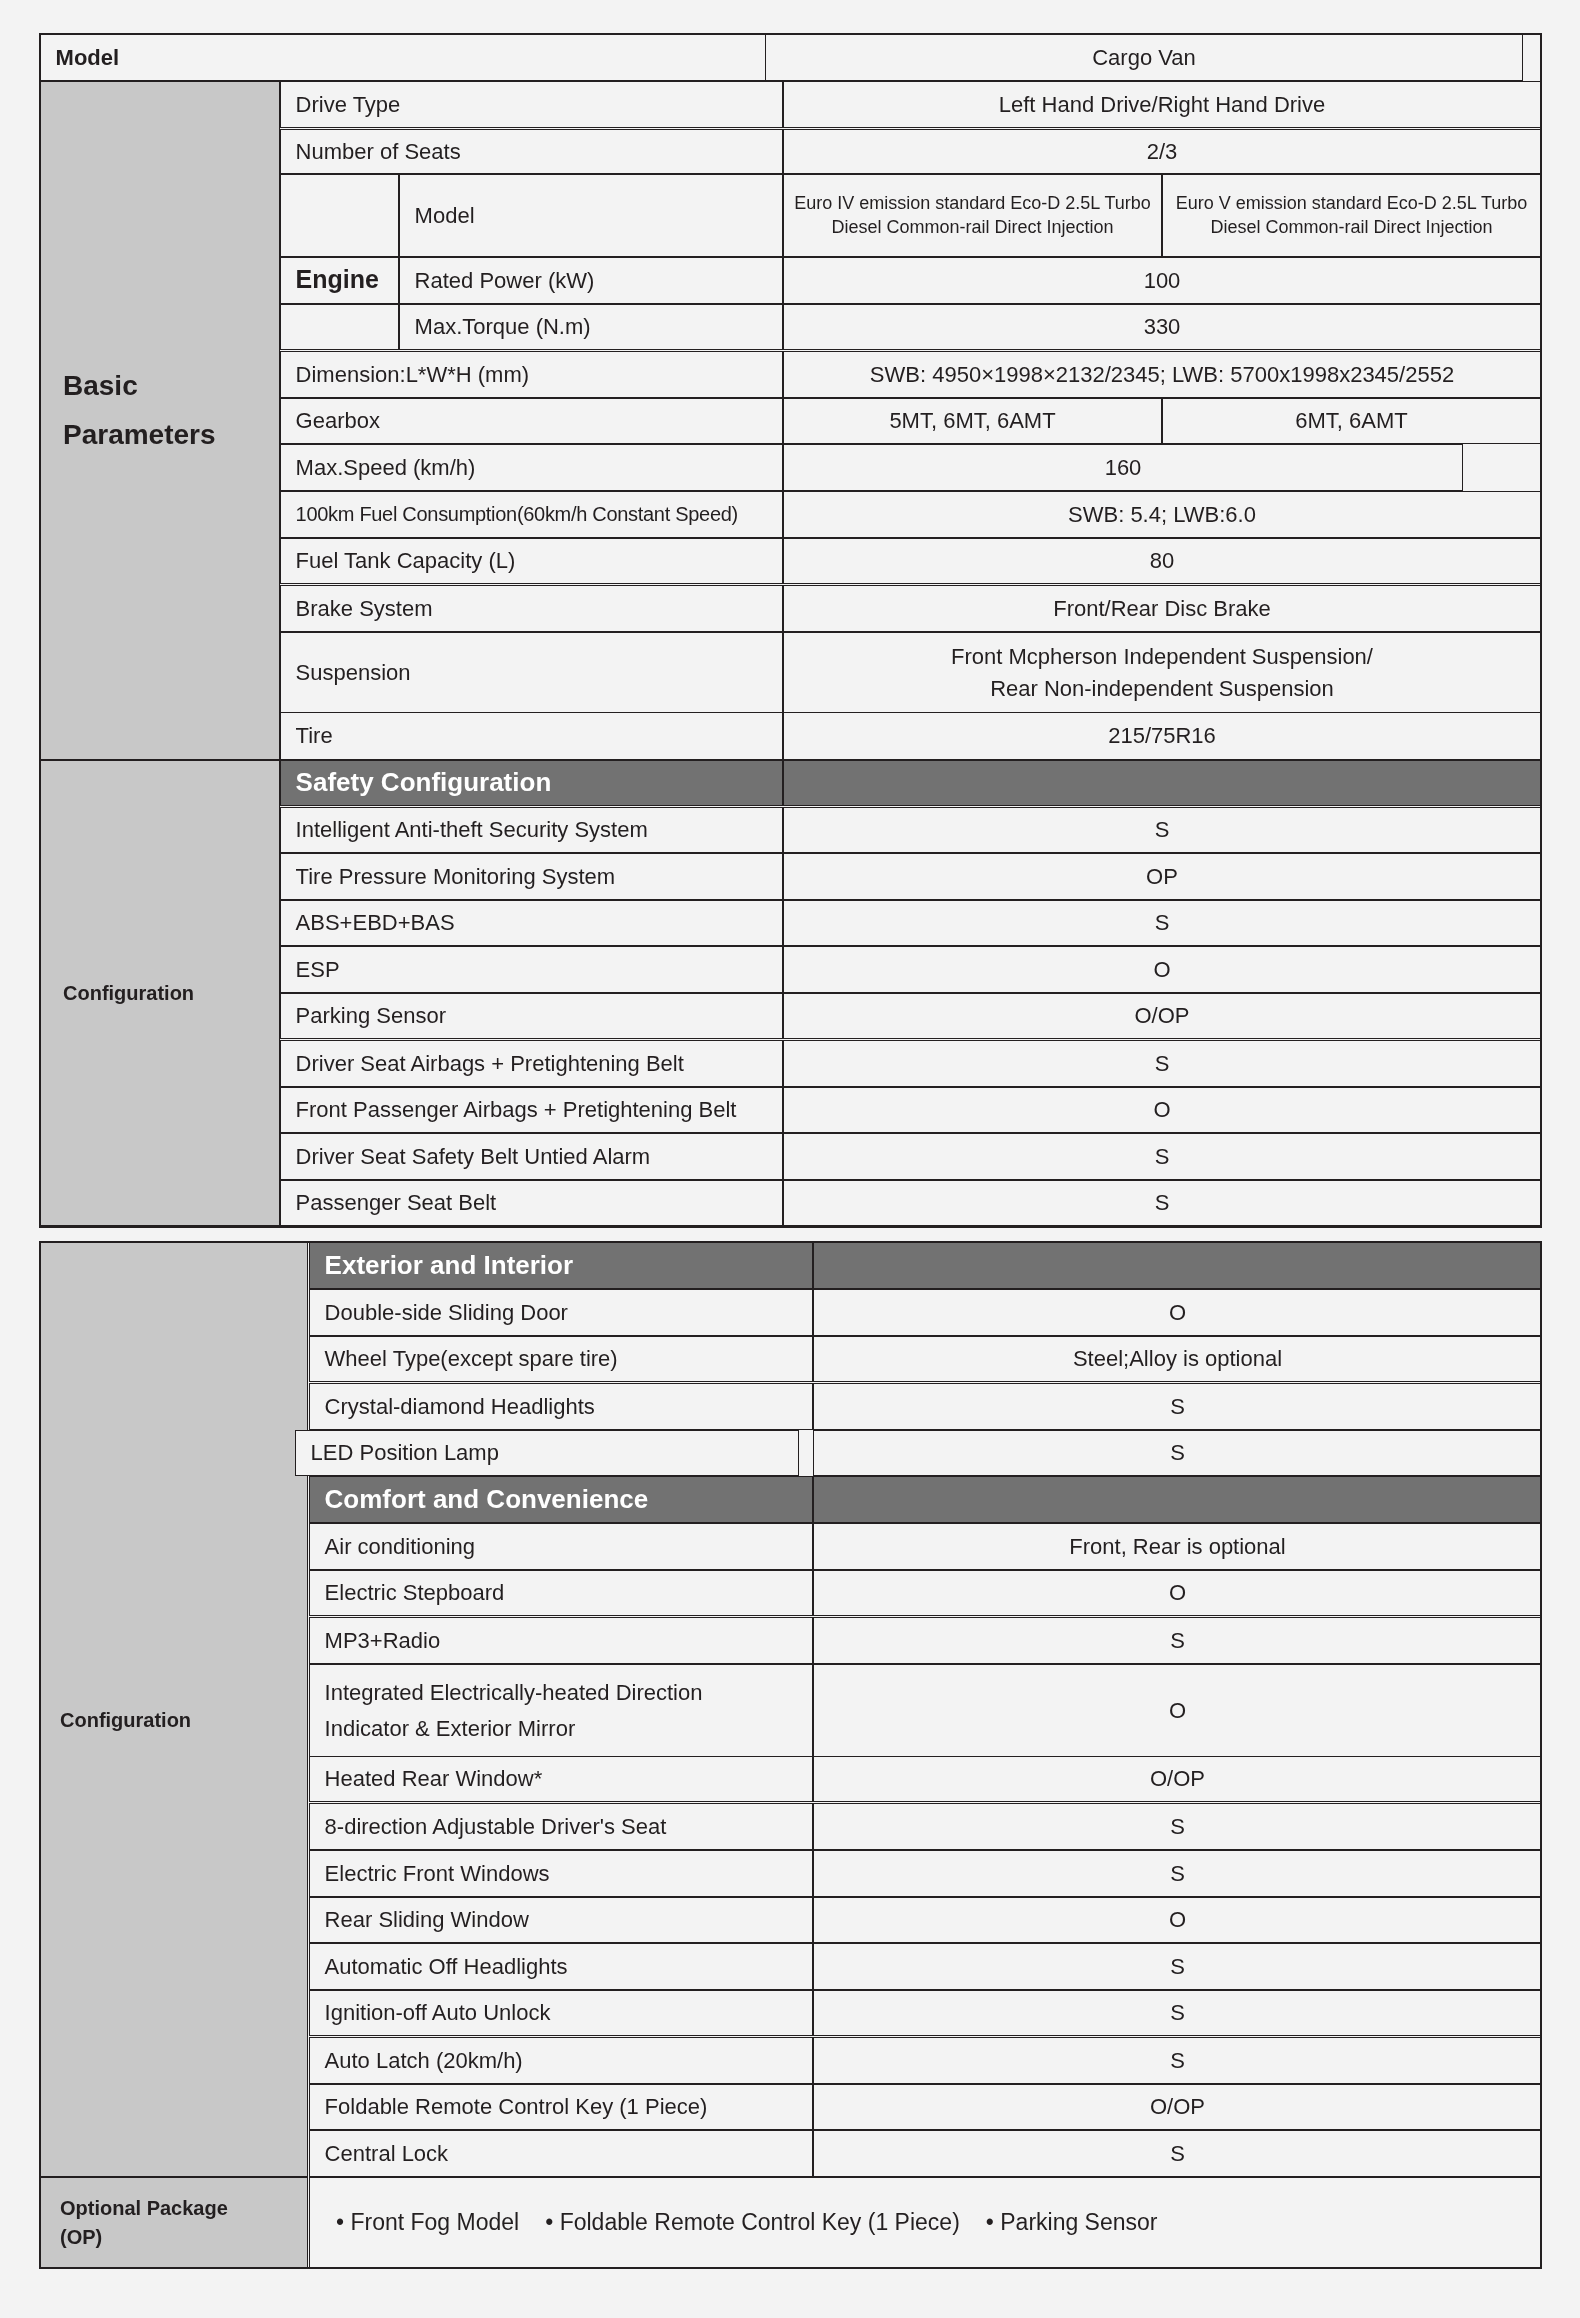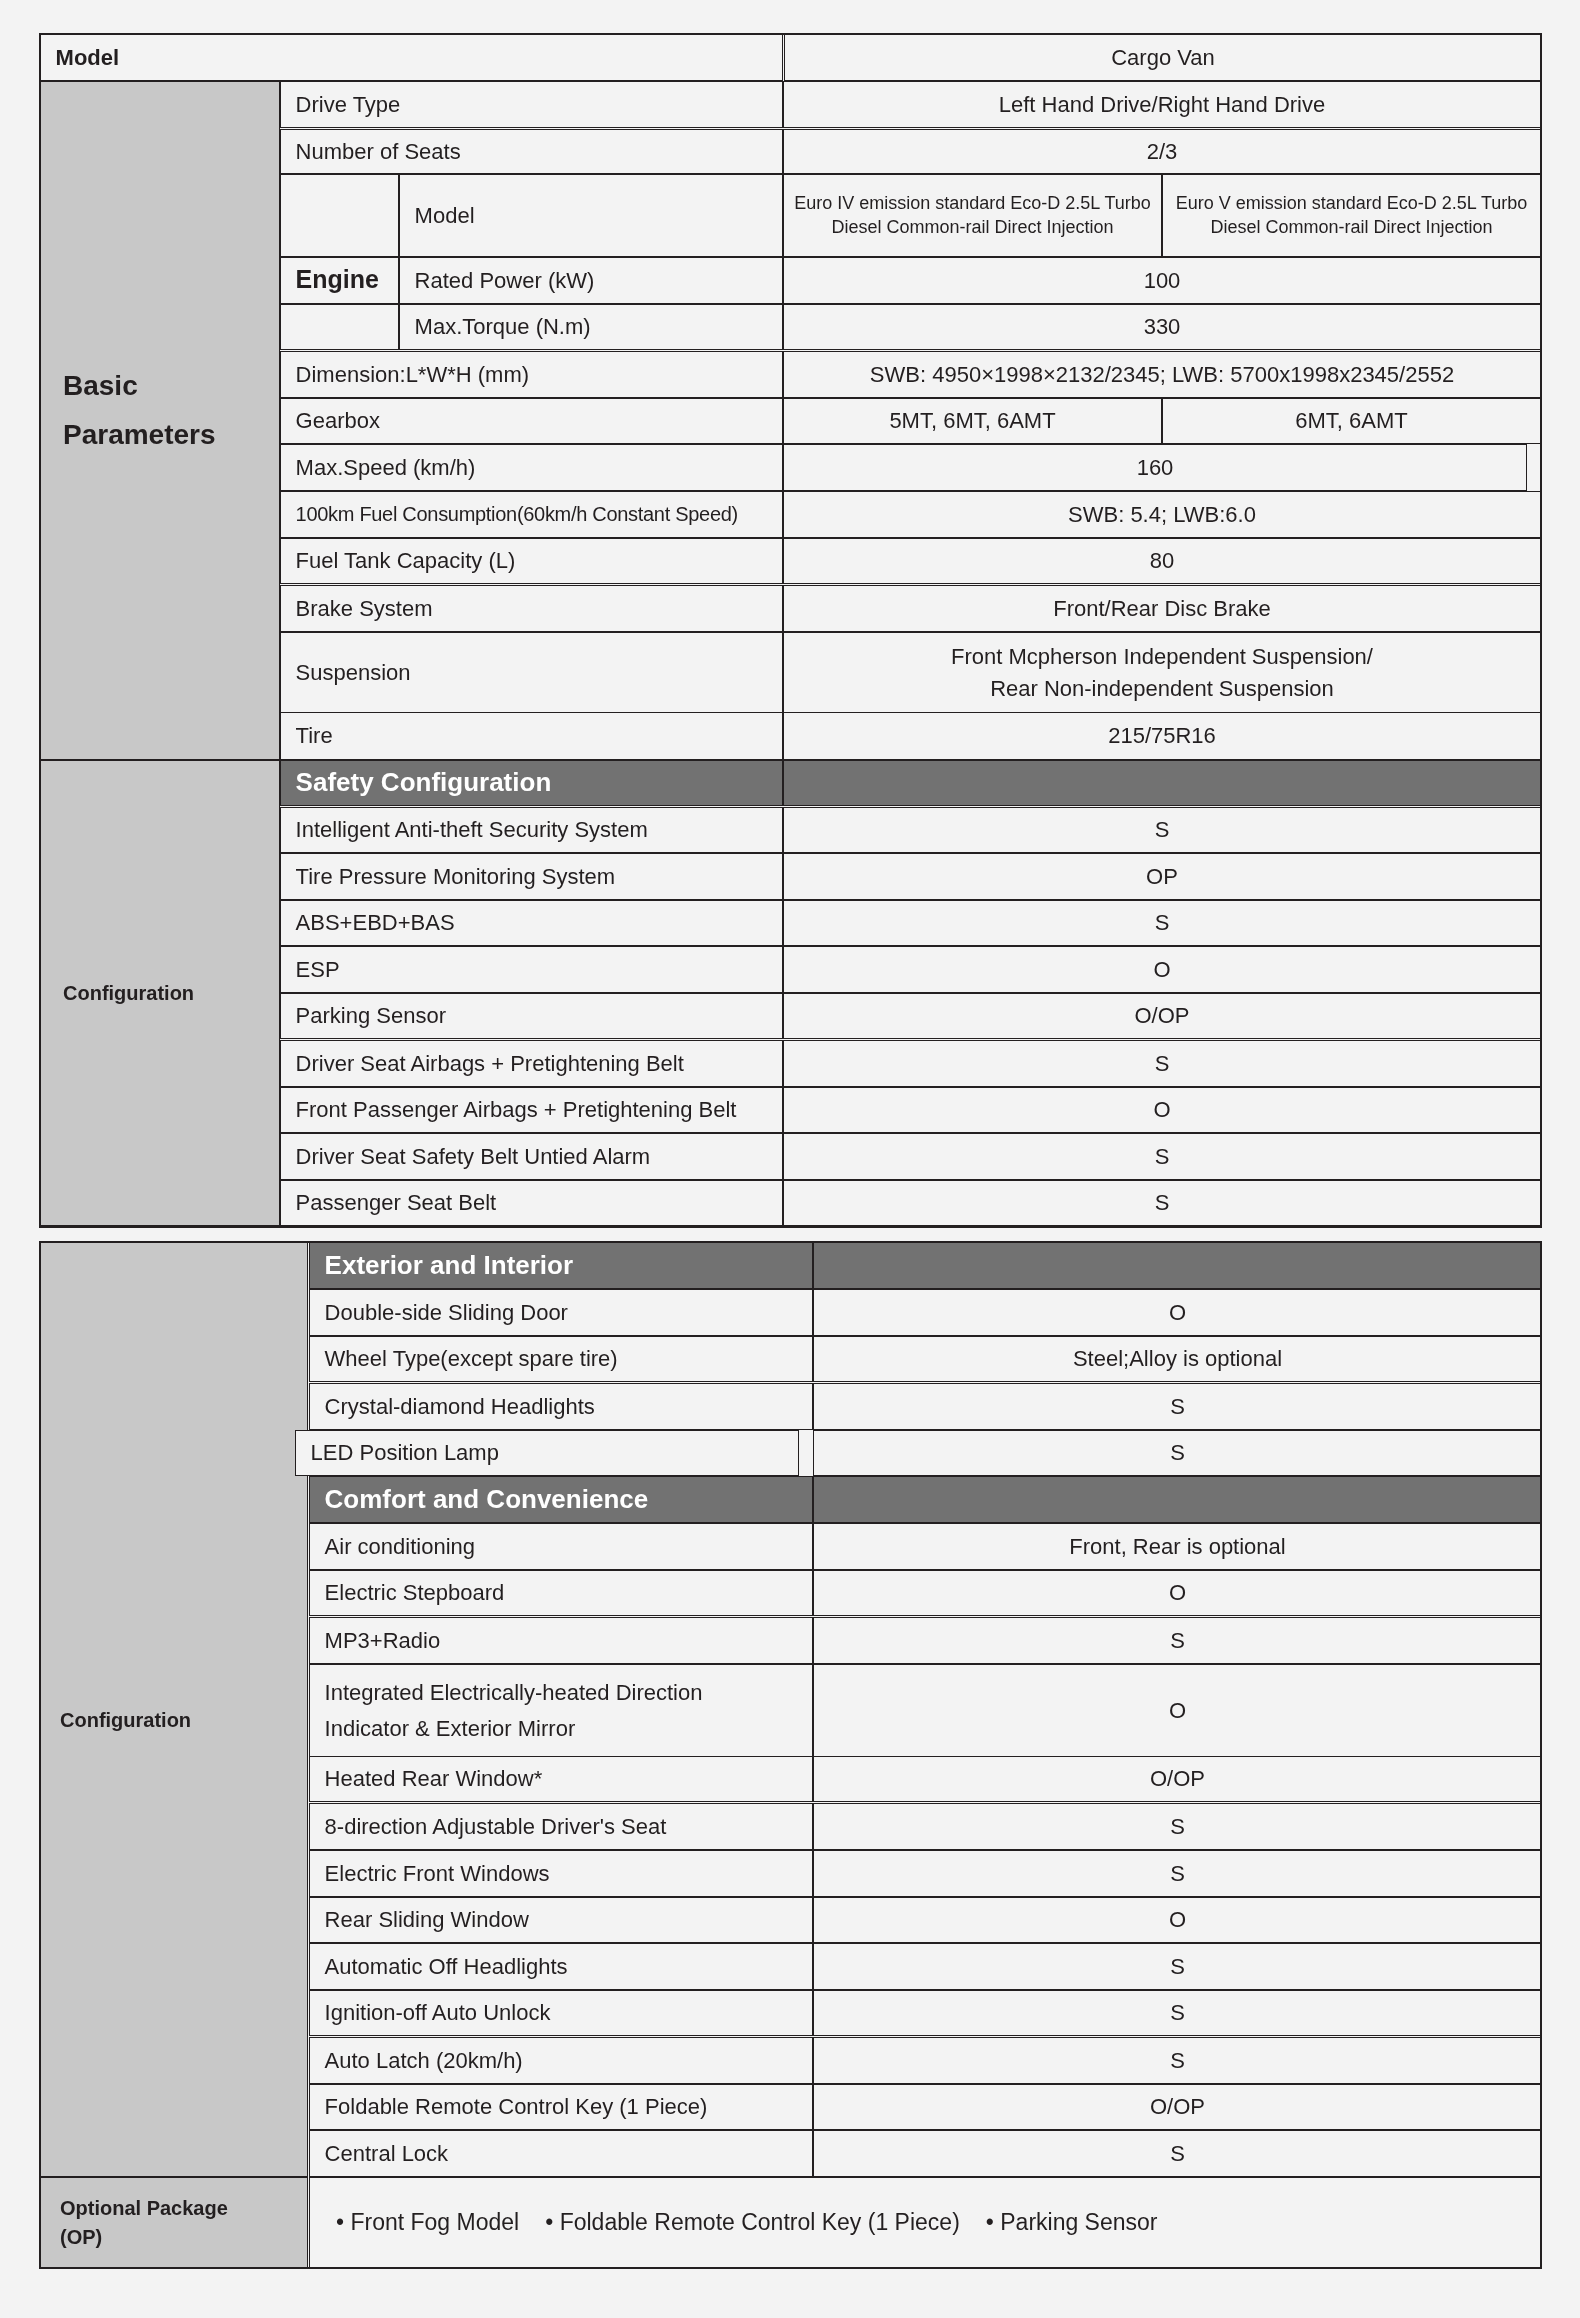--- a/index.html
+++ b/index.html
@@ -24,21 +24,21 @@
   .op-line span { margin-right:26px; }
   .op-line span::before { content:"• "; }
 </style>
 </head>
 <body>
 
 <div id="t1">
     <div class="cell lbl bold" style="left: 40px; top: 34px; width: 743px; height: 47px;">
       <span>Model</span>
     </div>
-    <div class="cell ctr" style="left: 784px; top: 34px; width: 758px; height: 47px;">
+    <div class="cell ctr" style="left: 765px; top: 34px; width: 758px; height: 47px;">
       <span>Cargo Van</span>
     </div>
     <div class="cell gray group" style="left: 40px; top: 81px; width: 240px; height: 679px; align-items: flex-start; padding-top: 279px; font-size: 28px; line-height: 1.75;">
       <span style="max-width: 189px;">Basic Parameters</span>
     </div>
     <div class="cell lbl" style="left: 280px; top: 81px; width: 503px; height: 47px;">
       <span>Drive Type</span>
     </div>
     <div class="cell ctr" style="left: 783px; top: 81px; width: 758px; height: 47px;">
       <span>Left Hand Drive/Right Hand Drive</span>
@@ -86,21 +86,21 @@
     </div>
     <div class="cell ctr" style="left: 783px; top: 398px; width: 379px; height: 46px;">
       <span>5MT, 6MT, 6AMT</span>
     </div>
     <div class="cell ctr" style="left: 1162px; top: 398px; width: 379px; height: 46px;">
       <span>6MT, 6AMT</span>
     </div>
     <div class="cell lbl" style="left: 280px; top: 444px; width: 503px; height: 47px;">
       <span>Max.Speed (km/h)</span>
     </div>
-    <div class="cell ctr" style="left: 783px; top: 444px; width: 744px; height: 47px;">
+    <div class="cell ctr" style="left: 783px; top: 444px; width: 680px; height: 47px;">
       <span>160</span>
     </div>
     <div class="cell lbl" style="left: 280px; top: 491px; width: 503px; height: 47px; font-size: 20px; letter-spacing: -0.3px;">
       <span>100km Fuel Consumption(60km/h Constant Speed)</span>
     </div>
     <div class="cell ctr" style="left: 783px; top: 491px; width: 758px; height: 47px;">
       <span>SWB: 5.4; LWB:6.0</span>
     </div>
     <div class="cell lbl" style="left: 280px; top: 538px; width: 503px; height: 46px;">
       <span>Fuel Tank Capacity (L)</span>

